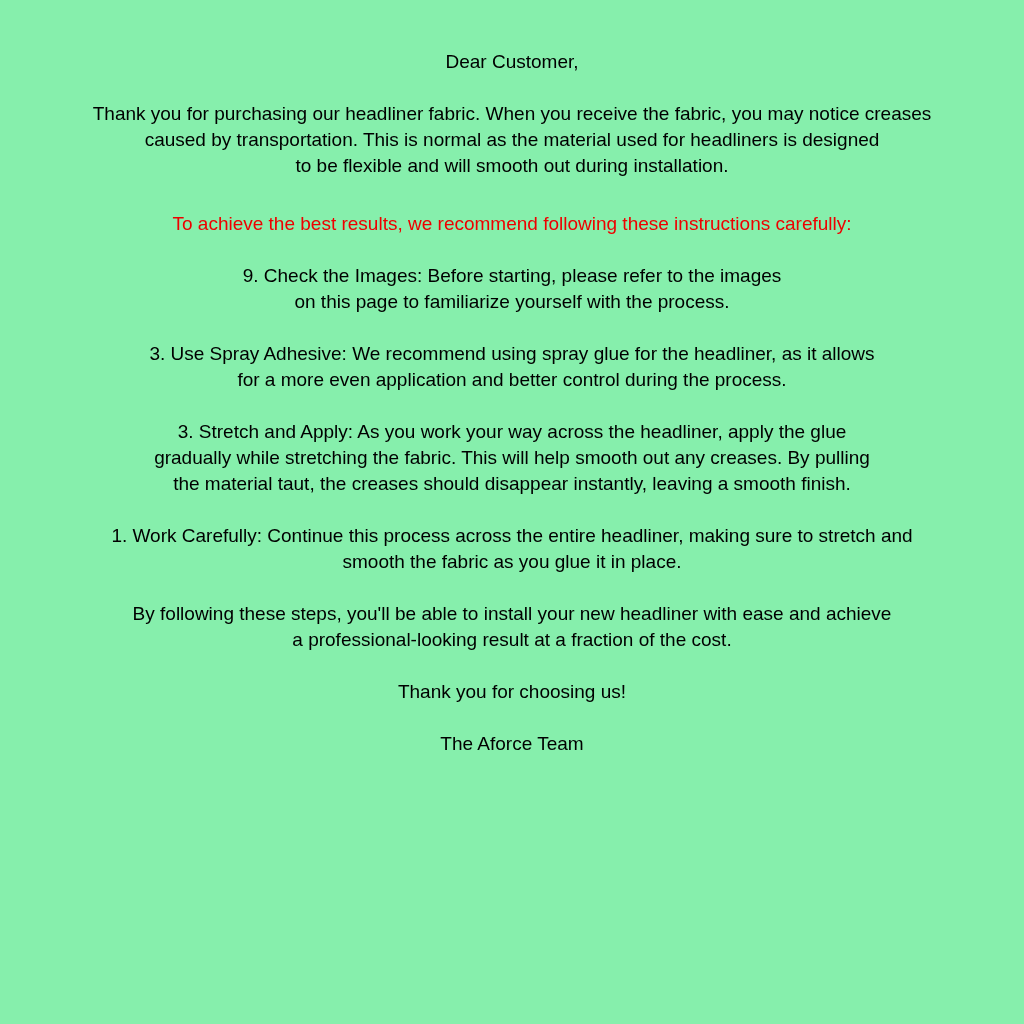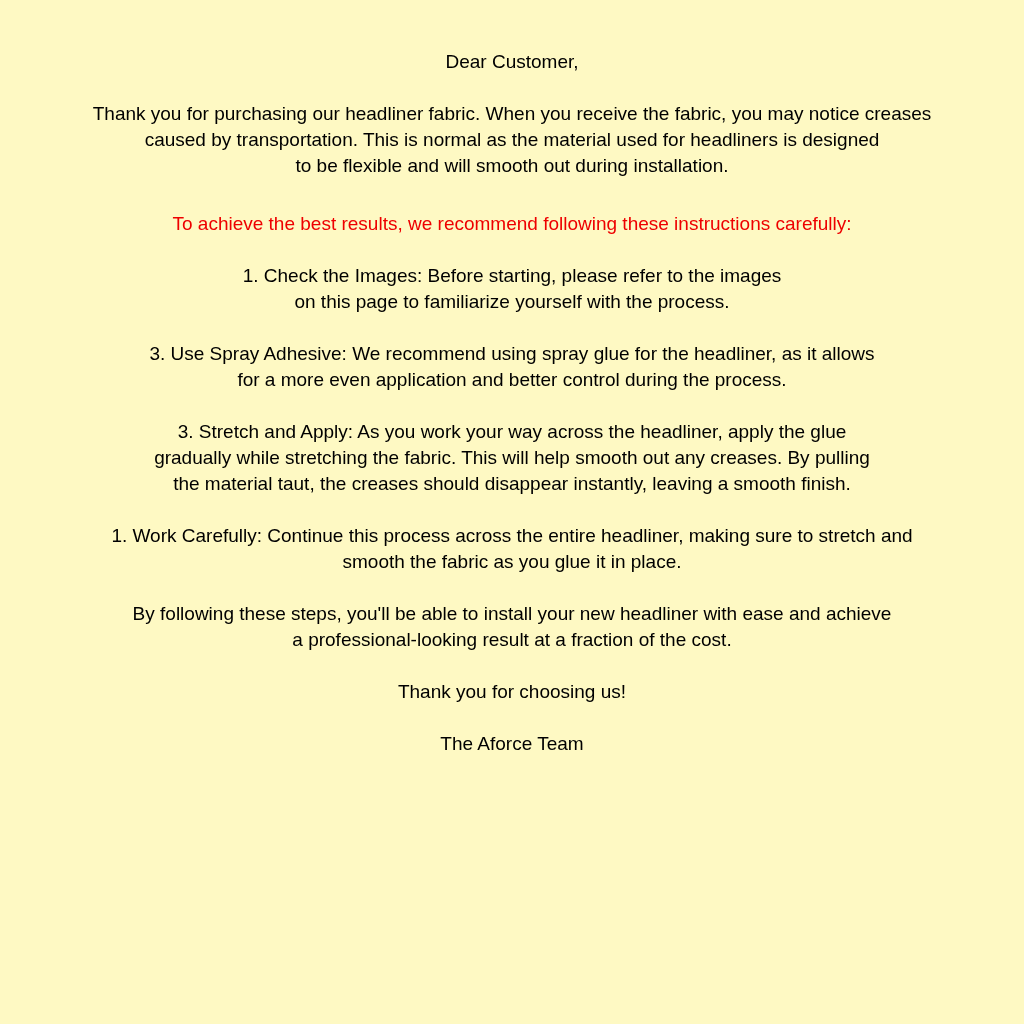--- a/index.html
+++ b/index.html
@@ -27,30 +27,30 @@
   .highlight {
     margin-top: 50px;
   }
   .gap-lg {
     margin-top: 24px;
   }
 </style>
 </head>
 <body>
 
-<div class="page" style="background: #fef9c3; color: rgb(0, 0, 0);">
+<div class="page" style="background: #86efac; color: rgb(0, 0, 0);">
   <p class="para">Dear Customer,</p>
 
   <p class="para">Thank you for purchasing our headliner fabric. When you receive the fabric, you may notice creases
 caused by transportation. This is normal as the material used for headliners is designed
 to be flexible and will smooth out during installation.</p>
 
   <p class="para highlight" style="color: rgb(238, 0, 0); margin-top: 32px;">To achieve the best results, we recommend following these instructions carefully:</p>
 
-  <p class="para">1. Check the Images: Before starting, please refer to the images
+  <p class="para">9. Check the Images: Before starting, please refer to the images
 on this page to familiarize yourself with the process.</p>
   <p class="para">3. Use Spray Adhesive: We recommend using spray glue for the headliner, as it allows
 for a more even application and better control during the process.</p>
   <p class="para">3. Stretch and Apply: As you work your way across the headliner, apply the glue
 gradually while stretching the fabric. This will help smooth out any creases. By pulling
 the material taut, the creases should disappear instantly, leaving a smooth finish.</p>
   <p class="para">1. Work Carefully: Continue this process across the entire headliner, making sure to stretch and
 smooth the fabric as you glue it in place.</p>
 
   <p class="para">By following these steps, you'll be able to install your new headliner with ease and achieve

